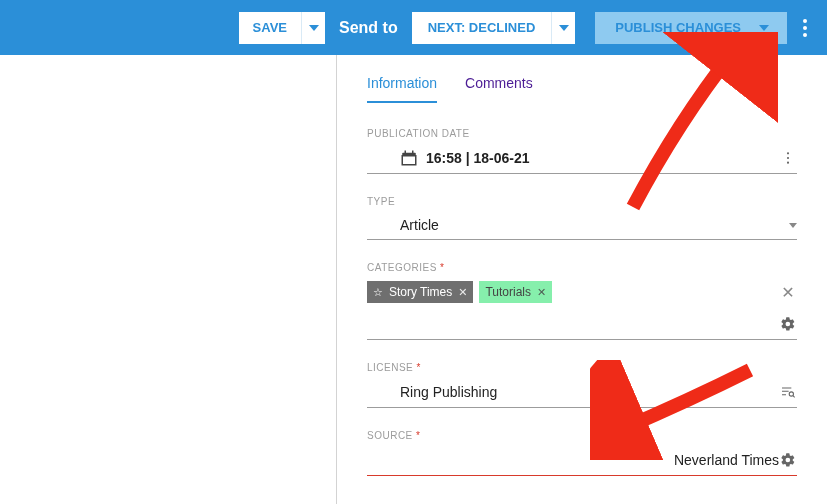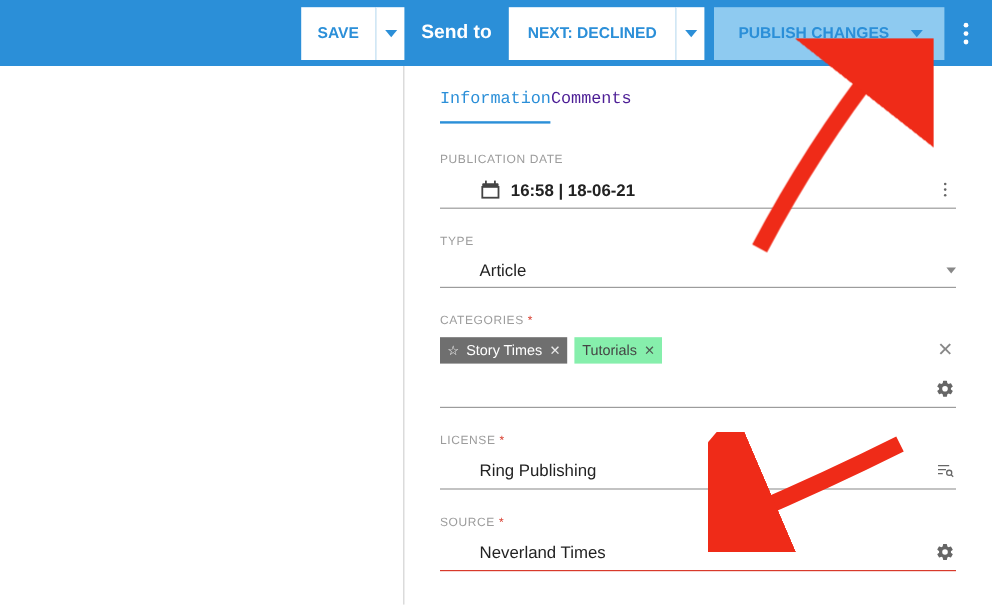--- a/index.html
+++ b/index.html
@@ -1,41 +1,41 @@
 <!DOCTYPE html>
 <html><head>
 <meta charset="utf-8">
 <style>
 * { margin: 0; padding: 0; box-sizing: border-box; }
 body { font-family: "Helvetica Neue", Arial, sans-serif; background: #fff; width: 827px; height: 504px; overflow: hidden; position: relative; }
 
 .topbar { background: #2b8fd8; height: 55px; display: flex; align-items: center; justify-content: flex-end; padding: 0 12px; gap: 8px; }
-.btn { background: #fff; border: none; height: 44px; display: inline-flex; align-items: center; justify-content: center; font-weight: 700; font-size: 13px; cursor: pointer; }
+.btn { background: #fff; border: none; height: 32px; display: inline-flex; align-items: center; justify-content: center; font-weight: 700; font-size: 13px; cursor: pointer; }
 .btn-save { color: #2b8fd8; padding: 0 14px; }
 .btn-caret { color: #2b8fd8; width: 24px; border-left: 1px solid #d9eaf6; }
 .btn-group { display: inline-flex; }
 .send-to { color: #fff; font-weight: 700; font-size: 16px; margin: 0 6px; }
 .btn-next { color: #2b8fd8; padding: 0 16px; }
-.btn-publish { background: #8ecaf0; color: #2b8fd8; padding: 0 18px 0 20px; display: inline-flex; align-items: center; gap: 18px; }
+.btn-publish { background: #8ecaf0; color: #2b8fd8; padding: 0 18px 0 20px; display: inline-flex; align-items: center; gap: 18px; margin-left: 12px; }
 .kebab { width: 20px; display: flex; flex-direction: column; align-items: center; gap: 3px; cursor: pointer; }
 .kebab span { width: 4px; height: 4px; border-radius: 50%; background: #fff; }
 
 .main { display: flex; height: calc(100% - 55px); }
 .left-pane { width: 337px; border-right: 1px solid #d3d3d3; }
 .panel { flex: 1; padding: 14px 30px 10px 30px; overflow-y: auto; }
 
-.tabs { display: flex; border-bottom: 1px solid transparent; margin-bottom: 24px; font-family: Liberation Mono, monospace; }
+.tabs { display: flex; gap: 28px; border-bottom: 1px solid transparent; margin-bottom: 24px; }
 .tab { font-size: 14px; padding: 6px 0 10px 0; cursor: pointer; color: #4c1d95; }
 .tab.active { color: #2b8fd8; border-bottom: 2px solid #2b8fd8; }
 
 .field { margin-bottom: 22px; position: relative; }
 .field-label { font-size: 10px; letter-spacing: 0.5px; color: #9c9c9c; text-transform: uppercase; margin-bottom: 6px; display: block; }
 .field-label .req { color: #d83a2b; }
 .field-row { display: flex; align-items: center; justify-content: space-between; border-bottom: 1px solid #9c9c9c; padding: 4px 0 6px 0; }
-.field-row.error { border-bottom-color: #d83a2b; }
+.field-row.error { border-bottom-color: #d83a2b; justify-content: flex-end; }
 .field-value { font-size: 14px; color: #222; display: flex; align-items: center; gap: 8px; margin-left: 33px; }
 .field-value.strong { font-weight: 700; }
 
 .icon-slot { width: 18px; height: 18px; display: inline-flex; align-items: center; justify-content: center; color: #666; cursor: pointer; }
 .icon-slot svg { width: 16px; height: 16px; }
 
 .cal-icon { width: 18px; height: 18px; }
 
 .chips { display: flex; gap: 6px; margin-top: 2px; margin-bottom: 6px; }
 .chip { display: inline-flex; align-items: center; font-size: 12px; padding: 4px 6px; gap: 6px; }

